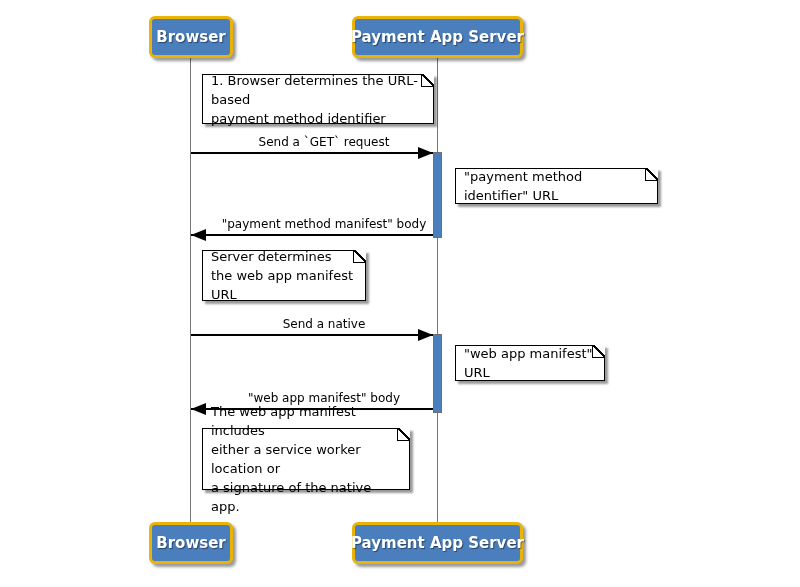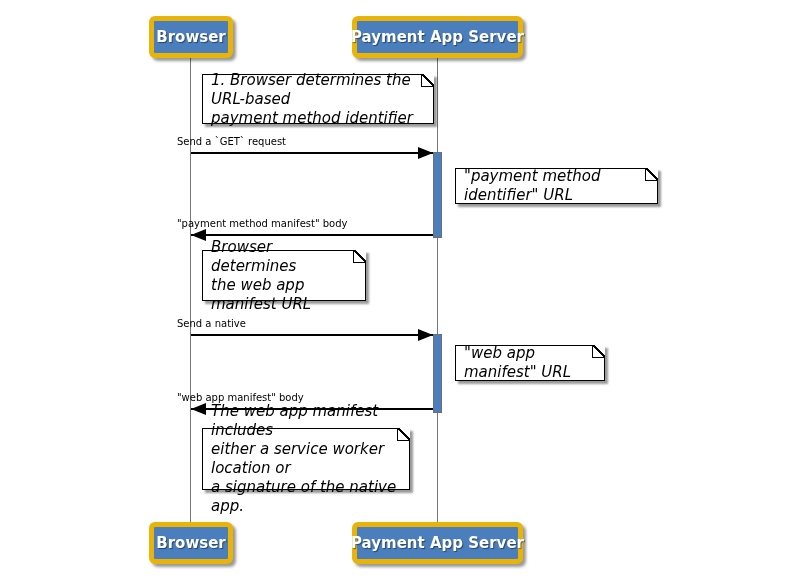--- a/index.html
+++ b/index.html
@@ -11,21 +11,21 @@
     font-family: "DejaVu Sans", "Liberation Sans", sans-serif;
     color: #000000;
     overflow: hidden;
   }
 
   
   .actor {
     position: absolute;
     height: 42px;
     background: #4a7ebd;
-    border: 5px solid #eab308;
+    border: 3px solid #eab308;
     border-radius: 6px;
     box-shadow: 3px 3px 3px rgba(0,0,0,0.40);
     color: #ffffff;
     font-size: 15px;
     font-weight: bold;
     text-shadow: 1px 1px 1px rgba(0,0,0,0.45);
     display: flex;
     align-items: center;
     justify-content: center;
     box-sizing: border-box;
@@ -53,25 +53,25 @@
   
   .msg-line {
     position: absolute;
     left: 191px;
     width: 242px;
     height: 2px;
     background: #000000;
   }
   .msg-label {
     position: absolute;
-    left: 177px;
+    left: 203px;
     width: 242px;
     height: 16px;
-    text-align: left;
-    font-size: 10px;
+    text-align: center;
+    font-size: 12px;
     line-height: 16px;
     white-space: nowrap;
   }
   .arrow-right {
     position: absolute;
     width: 0; height: 0;
     border-top: 6px solid transparent;
     border-bottom: 6px solid transparent;
     border-left: 15px solid #000000;
   }
@@ -102,24 +102,23 @@
     width: 12px;
     height: 12px;
     border-left: 1px solid #000000;
     border-bottom: 1px solid #000000;
     background: linear-gradient(to top right,
       #ffffff 0 calc(50% - 1px),
       #000000 calc(50% - 1px) calc(50% + 1px),
       #ffffff calc(50% + 1px) 100%);
   }
   .note-text {
-    font-size: 15px;
+    font-size: 13px;
     line-height: 19px;
     white-space: pre-line;
-    font-style: italic;
   }
 </style>
 </head>
 <body>
 
 <div class="canvas">
 
   <div class="lifeline" style="left:190px;"></div>
   <div class="lifeline" style="left:437px;"></div>
 
@@ -144,21 +143,21 @@
 
   <div class="note" style="left:455px; top:168px; width:203px; height:36px;">
     <div class="note-text">"payment method identifier" URL</div>
   </div>
 
   <div class="msg-label" style="top:216px;">"payment method manifest" body</div>
   <div class="msg-line" style="top:234px;"></div>
   <div class="arrow-left" style="left:191px; top:229px;"></div>
 
   <div class="note" style="left:202px; top:250px; width:164px; height:51px;">
-    <div class="note-text">Browser determines
+    <div class="note-text">Server determines
 the web app manifest URL</div>
   </div>
 
   <div class="msg-label" style="top:316px;">Send a native</div>
   <div class="msg-line" style="top:334px;"></div>
   <div class="arrow-right" style="left:418px; top:329px;"></div>
 
   <div class="note" style="left:455px; top:345px; width:150px; height:36px;">
     <div class="note-text">"web app manifest" URL</div>
   </div>

